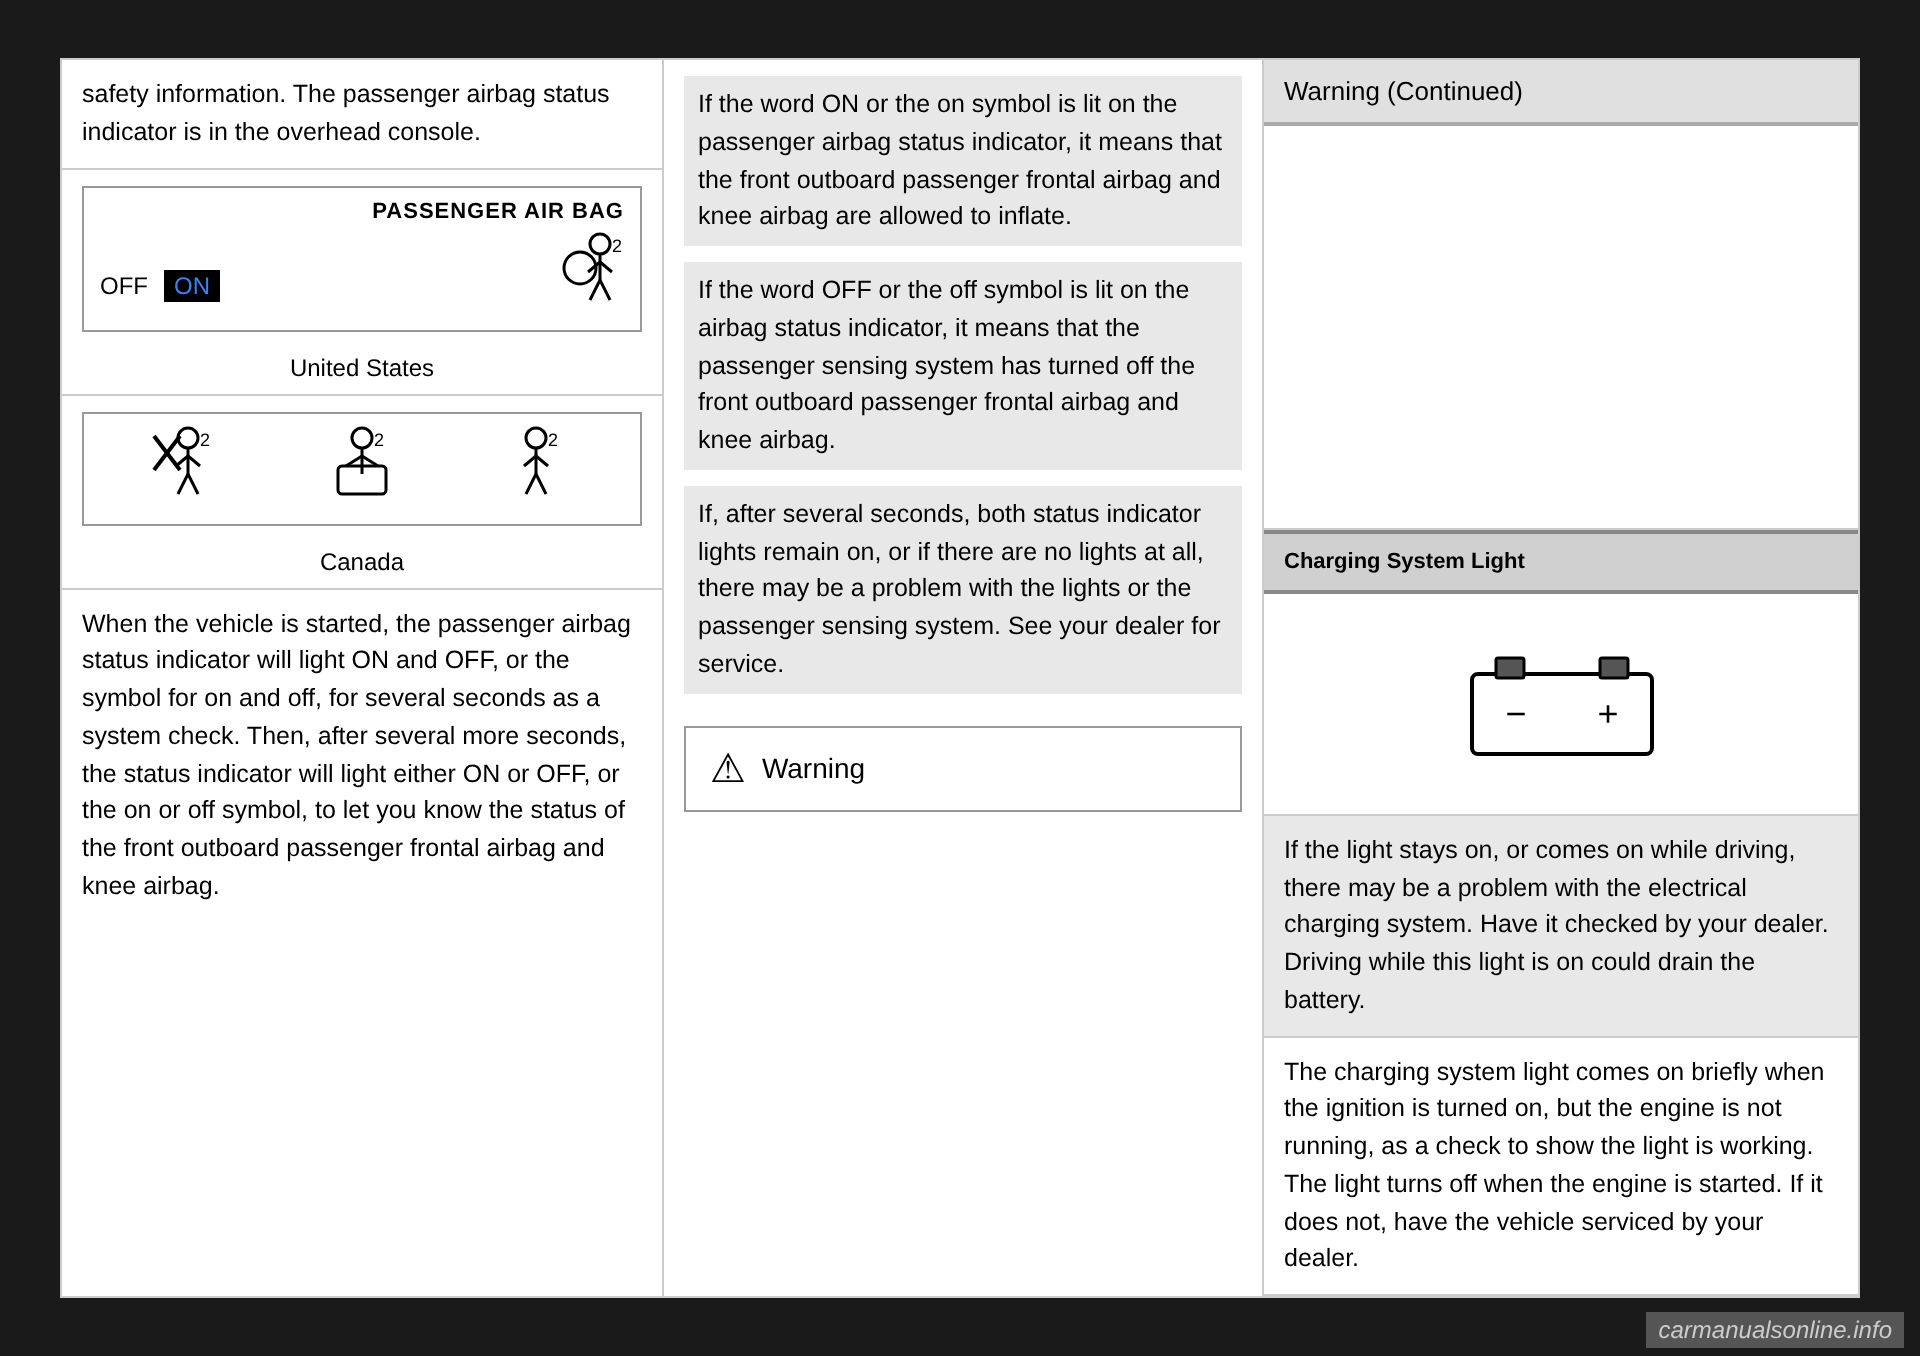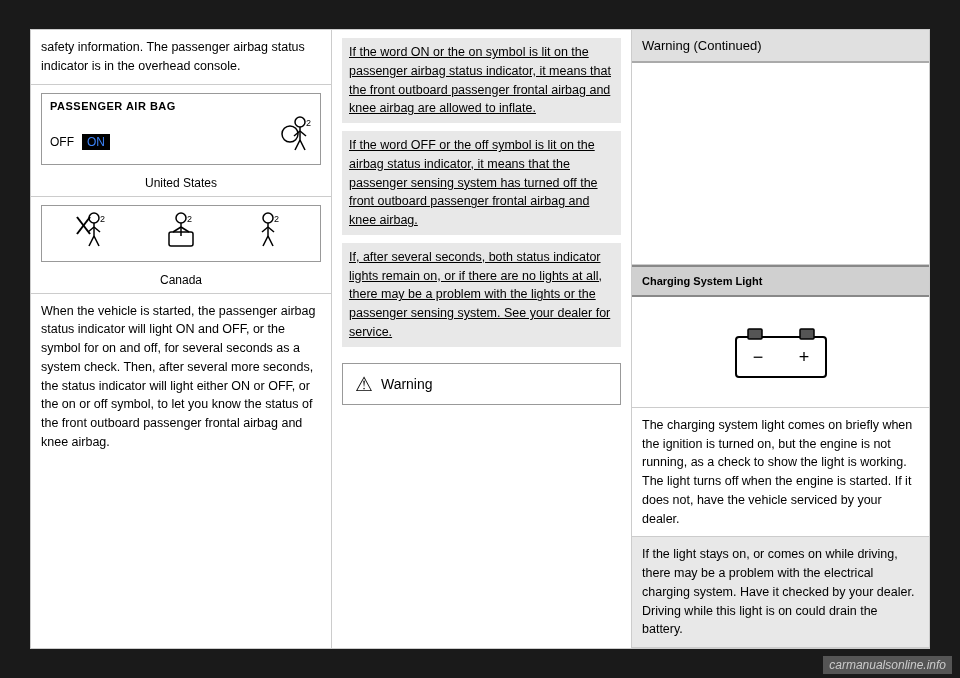--- a/index.html
+++ b/index.html
@@ -51,20 +51,21 @@
       border: 1px solid #999;
       margin: 8px 10px;
       padding: 6px 8px;
       background: #fff;
     }
     .airbag-header {
       font-size: 11px;
       font-weight: bold;
       letter-spacing: 0.5px;
       margin-bottom: 4px;
+      text-align: right;
     }
     .airbag-row {
       display: flex;
       align-items: center;
       justify-content: space-between;
     }
     .airbag-labels {
       display: flex;
       align-items: center;
       gap: 8px;
@@ -103,21 +104,20 @@
       padding: 8px 10px;
       font-size: 12.5px;
       line-height: 1.5;
     }
 
     
     .middle-para {
       font-size: 12.5px;
       line-height: 1.5;
       margin-bottom: 8px;
-      text-decoration: underline;
     }
     .middle-para.highlighted {
       background: #e8e8e8;
       padding: 5px 7px;
       margin-bottom: 8px;
     }
     .warning-box-mid {
       border: 1px solid #999;
       padding: 8px 12px;
       display: flex;
@@ -286,19 +286,19 @@
 
         <rect x="22" y="12" width="14" height="10" rx="1" fill="#555" stroke="#000" stroke-width="1.5"></rect>
         <rect x="74" y="12" width="14" height="10" rx="1" fill="#555" stroke="#000" stroke-width="1.5"></rect>
 
         <text x="32" y="46" font-size="18" font-family="Arial" text-anchor="middle">−</text>
 
         <text x="78" y="46" font-size="18" font-family="Arial" text-anchor="middle">+</text>
       </svg>
     </div>
 
+    <div class="charging-text-box highlighted">If the light stays on, or comes on while driving, there may be a problem with the electrical charging system. Have it checked by your dealer. Driving while this light is on could drain the battery.</div>
     <div class="charging-text-box">The charging system light comes on briefly when the ignition is turned on, but the engine is not running, as a check to show the light is working. The light turns off when the engine is started. If it does not, have the vehicle serviced by your dealer.</div>
-    <div class="charging-text-box highlighted">If the light stays on, or comes on while driving, there may be a problem with the electrical charging system. Have it checked by your dealer. Driving while this light is on could drain the battery.</div>
   </div>
 
 </div>
 
 <div style="position:fixed; bottom:4px; right:8px; background:#555; color:#ccc; font-size:12px; padding:2px 6px; font-style:italic;">carmanualsonline.info</div>
 
 </body></html>

